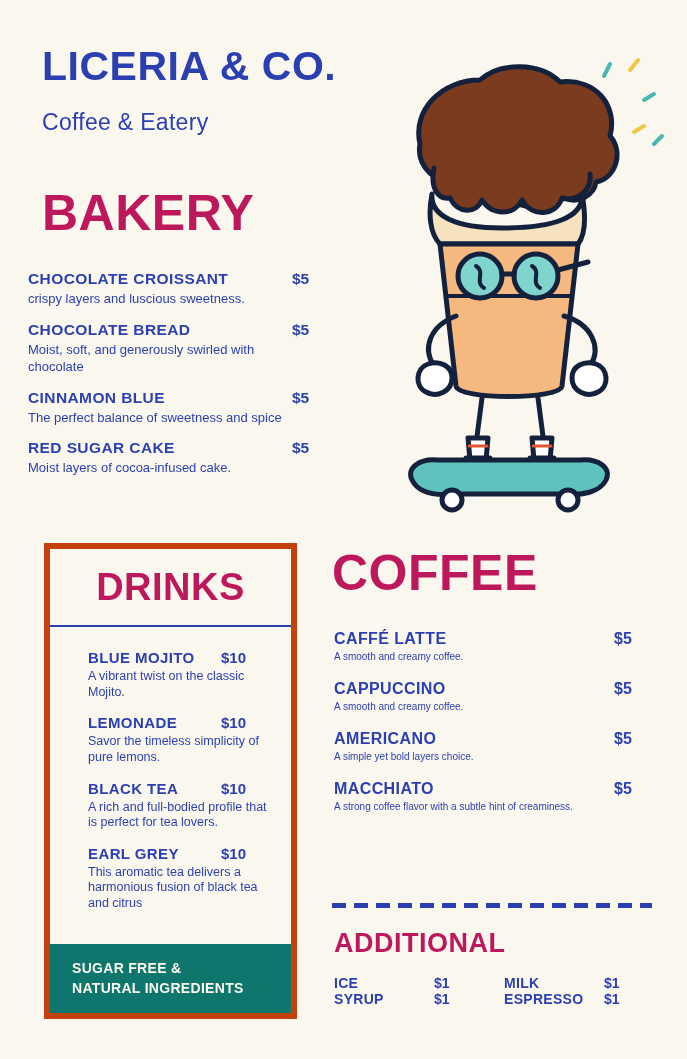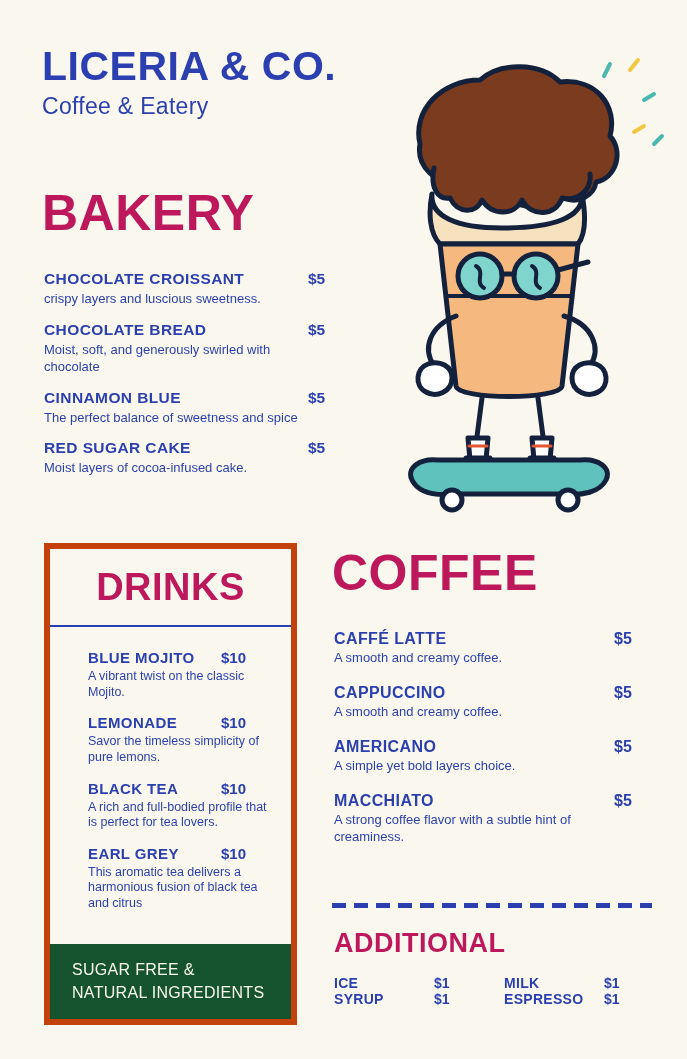--- a/index.html
+++ b/index.html
@@ -33,21 +33,21 @@
     font-size: 41px;
     font-weight: bold;
     letter-spacing: 0.5px;
     color: #2b3fb0;
     line-height: 1.0;
     font-family: "Liberation Sans", sans-serif;
   }
   .brand-sub {
     font-size: 23px;
     color: #2b3fb0;
-    margin-top: 6px;
+    margin-top: 22px;
     letter-spacing: 0.3px;
   }
 
   
   .section-title {
     font-size: 50px;
     font-weight: bold;
     color: #be185d;
     letter-spacing: 0.5px;
     line-height: 1;
@@ -55,21 +55,21 @@
 
   #bakery-title {
     position: absolute;
     left: 42px;
     top: 188px;
   }
 
   
   .bakery-list {
     position: absolute;
-    left: 44px;
+    left: 28px;
     top: 270px;
     width: 320px;
   }
   .item {
     margin-bottom: 13px;
   }
   .item-head {
     display: flex;
     align-items: baseline;
   }
@@ -141,25 +141,25 @@
     font-weight: bold;
     flex: 0 0 46px;
     text-align: left;
   }
   .drink-desc {
     font-size: 12.5px;
     line-height: 1.25;
     margin-top: 3px;
   }
   .drinks-footer {
-    background: #14532d;
+    background: #0f766e;
     color: #faf8ee;
     padding: 14px 18px 15px 22px;
-    font-size: 16px;
-    font-weight: normal;
+    font-size: 14px;
+    font-weight: bold;
     letter-spacing: 0.3px;
     line-height: 1.45;
   }
 
   
   #coffee-title {
     position: absolute;
     left: 332px;
     top: 548px;
   }
@@ -178,21 +178,21 @@
     letter-spacing: 0.4px;
     flex: 1 1 auto;
   }
   .coffee-price {
     font-size: 16px;
     font-weight: bold;
     flex: 0 0 40px;
     text-align: left;
   }
   .coffee-desc {
-    font-size: 13px;
+    font-size: 10px;
     margin-top: 2px;
     line-height: 1.3;
     max-width: 290px;
   }
 
   
   .dashed {
     position: absolute;
     left: 332px;
     top: 903px;

